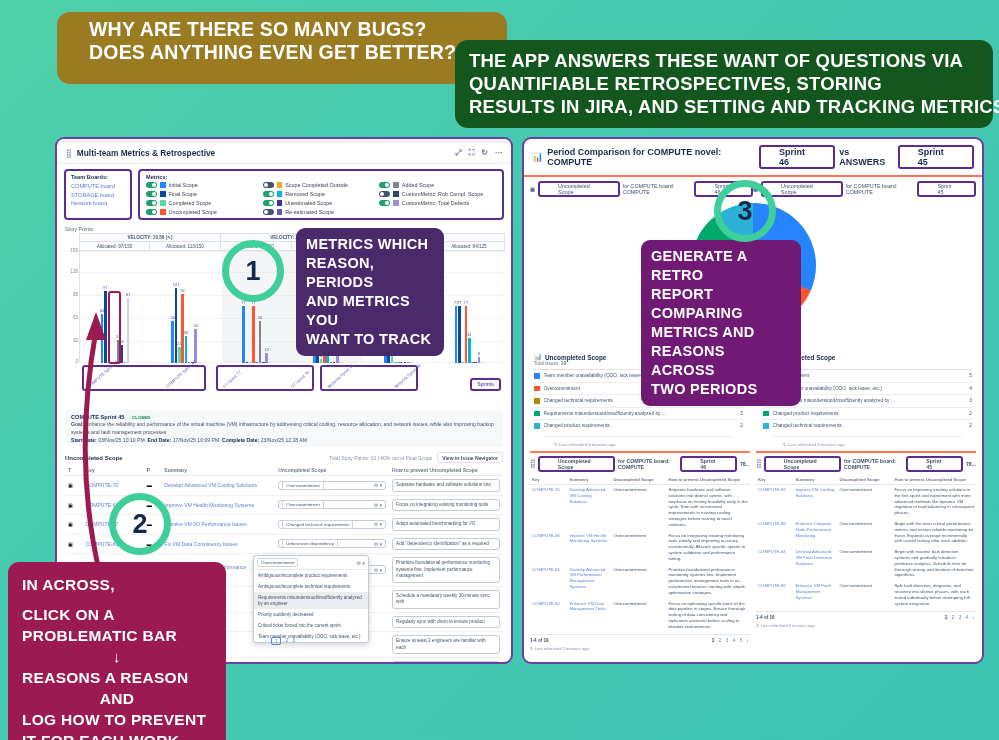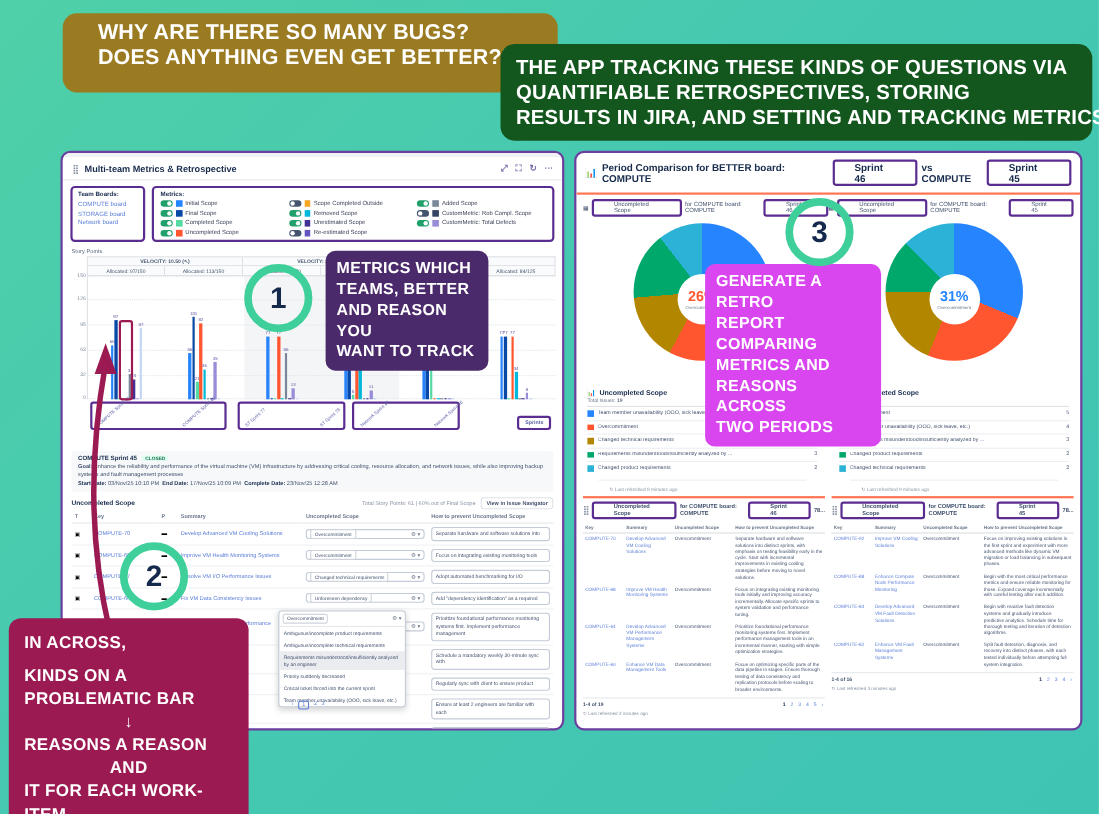--- a/index.html
+++ b/index.html
@@ -165,21 +165,21 @@
   .mini-foot{ display:flex; align-items:center; font-size:4.6px; color:#42526e; padding-top:3px;
      border-top:1px solid #e6e8ec; margin-top:2px;}
   .mini-foot .sp{ flex:1; }
   .mini-foot .pg{ color:#5b7ed6; letter-spacing:1.6px; }
   .mini-refresh{ font-size:4.2px; color:#8993a4; padding-top:3px; }
   
   .callout{ position:absolute; background:#4b2a6b; color:#fff; border-radius:9px; z-index:40;
     font-weight:bold; letter-spacing:.3px; }
   #callout1{ left:296px; top:228px; width:148px; padding:7px 10px; font-size:14.5px; line-height:19px; }
   #callout3{ left:641px; top:240px; width:160px; padding:7px 10px; font-size:14.5px; line-height:19px;
-    background:#d946ef; }
+    background:#701a75; }
   #callout-retro{ left:8px; top:562px; width:218px; padding:12px 14px 16px 14px; font-size:15.5px;
     line-height:21px; background:#9c1a52; border-radius:11px; }
   #callout-retro .arrow{ display:block; text-align:center; font-size:15px; }
   #callout-retro .ind{ display:block; text-align:center; }
   .ring{ position:absolute; width:62px; height:62px; border-radius:50%; border:7px solid #3ecf9a;
     background:transparent; z-index:41; display:flex; align-items:center; justify-content:center;
     color:#15294d; font-size:27px; font-weight:bold; }
   #ring1{ left:222px; top:240px; }
   #ring2{ left:109px; top:493px; }
   #ring3{ left:714px; top:180px; }
@@ -620,23 +620,23 @@
 <div class="pager">
   <span>‹</span>
   <span class="cur">1</span>
   <span>2</span>
   <span>3</span>
 </div>
 
 <div class="win" id="win-right">
   <div class="pc-hdr">
     <span>📊</span>
-    <span>Period Comparison for BETTER board: COMPUTE</span>
+    <span>Period Comparison for COMPUTE novel: COMPUTE</span>
     <span class="hl-box">Sprint 46</span>
-    <span>vs COMPUTE</span>
+    <span>vs ANSWERS</span>
     <span class="hl-box">Sprint 45</span>
   </div>
 
   <div class="sub-row">
     <div class="sub-half">
       <span>▦</span>
       <span class="hl-box">Uncompleted Scope</span>
       <span>for COMPUTE board: COMPUTE</span>
       <span class="hl-box">Sprint 46</span>
     </div>
@@ -646,27 +646,20 @@
       <span>for COMPUTE board: COMPUTE</span>
       <span class="hl-box">Sprint 45</span>
     </div>
   </div>
 
   <div class="pies">
     <div class="pie-col">
       <div id="pie-left" style="width: 125px; height: 125px; border-radius: 50%; background: conic-gradient(rgb(38, 132, 255) 0deg, rgb(38, 132, 255) 113.68deg, rgb(255, 86, 48) 113.68deg, rgb(255, 86, 48) 208.42deg, rgb(179, 134, 0) 208.42deg, rgb(179, 134, 0) 265.26deg, rgb(0, 168, 107) 265.26deg, rgb(0, 168, 107) 322.11deg, rgb(43, 178, 214) 322.11deg, rgb(43, 178, 214) 360deg);"></div>
       <div class="donut-hole">
         <span class="pct" id="pct-left" style="color: rgb(255, 86, 48);">26%</span>
-        <span class="lb">Overcommitment</span>
-      </div>
-    </div>
-    <div class="pie-col">
-      <div id="pie-right" style="width: 125px; height: 125px; border-radius: 50%; background: conic-gradient(rgb(38, 132, 255) 0deg, rgb(38, 132, 255) 112.5deg, rgb(255, 86, 48) 112.5deg, rgb(255, 86, 48) 202.5deg, rgb(179, 134, 0) 202.5deg, rgb(179, 134, 0) 270deg, rgb(0, 168, 107) 270deg, rgb(0, 168, 107) 315deg, rgb(43, 178, 214) 315deg, rgb(43, 178, 214) 360deg);"></div>
-      <div class="donut-hole">
-        <span class="pct" id="pct-right" style="color: rgb(38, 132, 255);">31%</span>
         <span class="lb">Overcommitment</span>
       </div>
     </div>
   </div>
 
   <div class="legend-row">
     <div class="legend-col">
       <div class="lg-title">
         <span>📊</span>
         <span>Uncompleted Scope</span>
@@ -862,56 +855,57 @@
     </div>
   </div>
 </div>
 
 <div class="quote-banner">
   <div style="padding-left:16px;">WHY ARE THERE SO MANY BUGS?</div>
   <div style="padding-left:16px;"><span>DOES ANYTHING EVEN GET BETTER?</span><span class="qm">”</span></div>
 </div>
 
 <div class="green-banner">
-  <div>THE APP TRACKING THESE KINDS OF QUESTIONS VIA</div>
+  <div>THE APP ANSWERS THESE WANT OF QUESTIONS VIA</div>
   <div>QUANTIFIABLE RETROSPECTIVES, STORING</div>
   <div>RESULTS IN JIRA, AND SETTING AND TRACKING METRICS</div>
 </div>
 
 <div class="ring" id="ring1">
     <span>1</span>
   </div>
 <div class="callout" id="callout1">
   <div>METRICS WHICH</div>
-  <div>TEAMS, BETTER</div>
-  <div>AND REASON YOU</div>
+  <div>REASON, PERIODS</div>
+  <div>AND METRICS YOU</div>
   <div>WANT TO TRACK</div>
 </div>
 
 <div class="ring" id="ring3">
     <span>3</span>
   </div>
 <div class="callout" id="callout3">
   <div>GENERATE A RETRO</div>
   <div>REPORT COMPARING</div>
   <div>METRICS AND</div>
   <div>REASONS ACROSS</div>
   <div>TWO PERIODS</div>
 </div>
 
 <div class="ring" id="ring2">
     <span>2</span>
   </div>
 <div class="callout" id="callout-retro">
   <div>IN ACROSS,</div>
   <div style="height:9px;"></div>
-  <div>KINDS ON A</div>
+  <div>CLICK ON A</div>
   <div>PROBLEMATIC BAR</div>
   <span class="arrow">↓</span>
   <div>REASONS A REASON</div>
   <span class="ind">AND</span>
+  <div>LOG HOW TO PREVENT</div>
   <div>IT FOR EACH WORK-ITEM</div>
 </div>
 
 <svg class="red-arrow" style="left:60px; top:290px;" width="70" height="290" viewBox="0 0 70 290">
   <path d="M40 285 C 20 200, 22 120, 36 40" stroke="#9c1a52" stroke-width="5" fill="none"></path>
   <path d="M36 22 L 46 50 L 26 50 Z" fill="#9c1a52"></path>
 </svg>
 
 </body></html>

